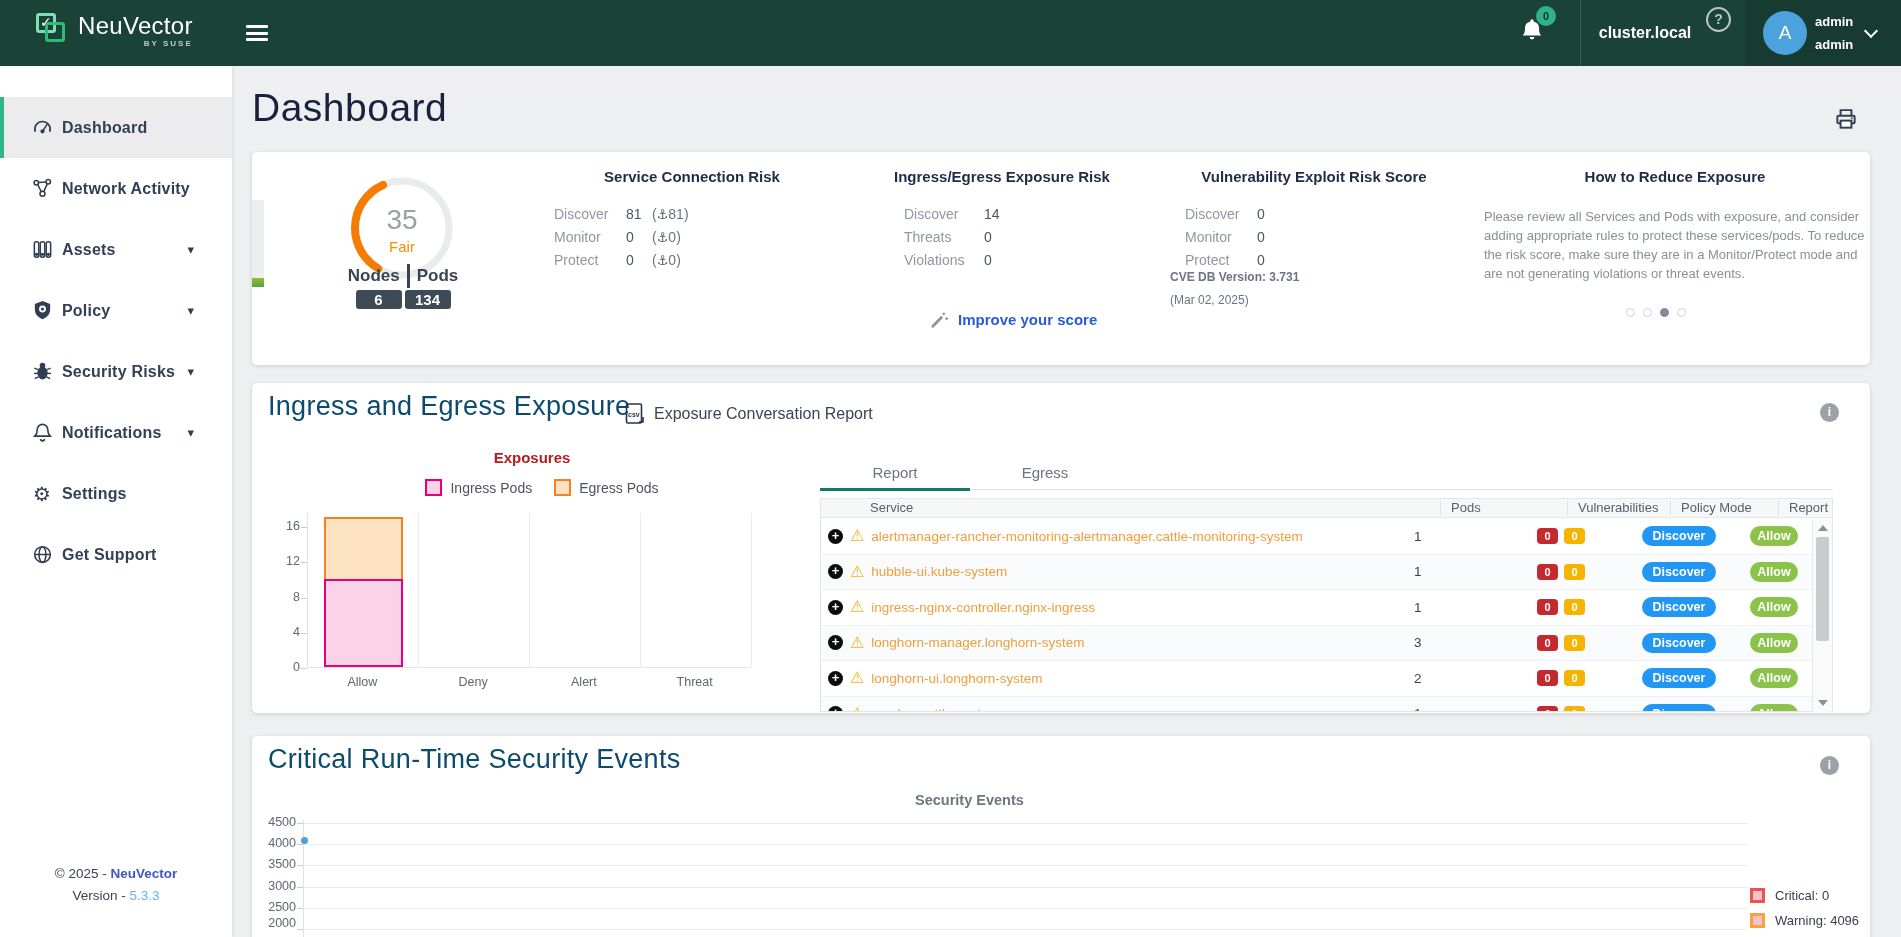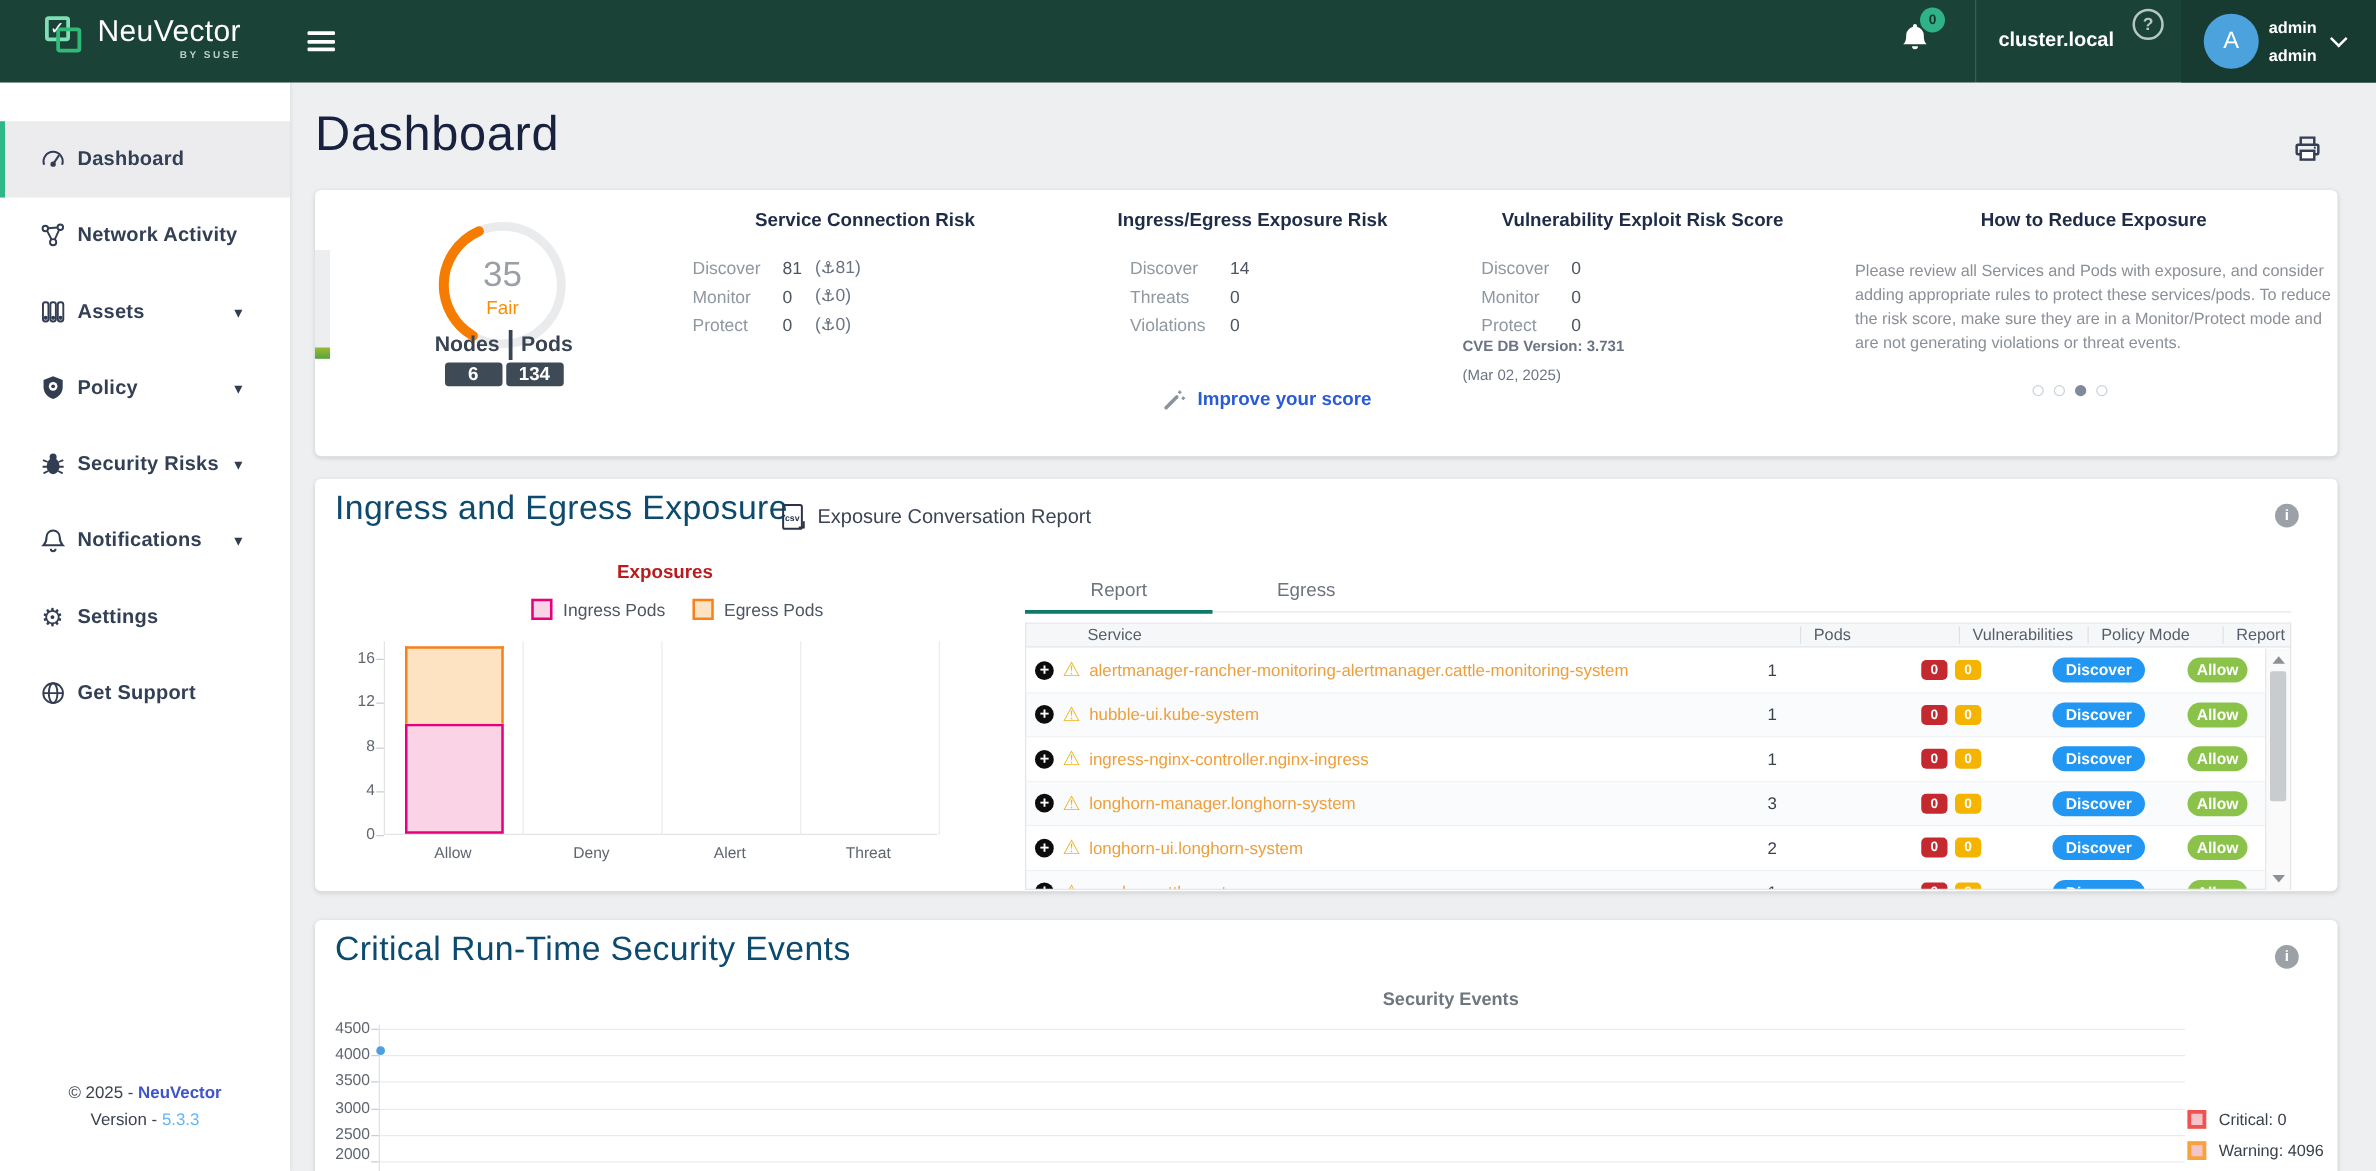--- a/index.html
+++ b/index.html
@@ -115,21 +115,21 @@
   .pill { display:inline-block; border-radius:12px; color:#fff; font-weight:700; font-size:12.5px; padding:3px 0; text-align:center; cursor:pointer; }
   .pill.discover { background:#2196f3; width:74px; margin-left:12px; }
   .pill.allow { background:#8bc34a; width:48px; margin-left:12px; }
   .scrollbar { position:absolute; left:1560px; top:136px; width:20px; height:193px; background:#fafafa; border-left:1px solid #e6e8ea; cursor:pointer; }
   .sb-arrow { position:absolute; left:5px; width:0; height:0; border-left:5px solid transparent; border-right:5px solid transparent; }
   .sb-up { top:6px; border-bottom:6px solid #8b9197; }
   .sb-down { bottom:6px; border-top:6px solid #8b9197; }
   .sb-thumb { position:absolute; left:3px; top:18px; width:13px; height:104px; background:#c9ccce; border-radius:2px; }
 
   
-  .sec-title { position:absolute; left:663px; top:56px; width:300px; text-align:right; font-size:14.5px; font-weight:700; color:#6e7680; }
+  .sec-title { position:absolute; left:663px; top:56px; width:300px; text-align:left; font-size:14.5px; font-weight:700; color:#6e7680; }
   .plot2 { position:absolute; left:51px; top:84px; width:1444px; height:136px; border-left:1px solid #dfe2e5; }
   .hgrid { position:absolute; left:0; width:1444px; height:1px; background:#e9ecee; }
   .pt { position:absolute; width:7px; height:7px; border-radius:50%; background:#4d9fe0; }
   .leg { position:absolute; left:1498px; display:flex; align-items:center; gap:10px; font-size:13px; color:#39414d; }
   .leg .lsw { width:15px; height:15px; background:#f6c3cb; }
   #leg1 .lsw { border:3px solid #ef5350; }
   #leg2 .lsw { border:3px solid #f9a23b; }
   svg { display:block; }
 </style>
 </head>

